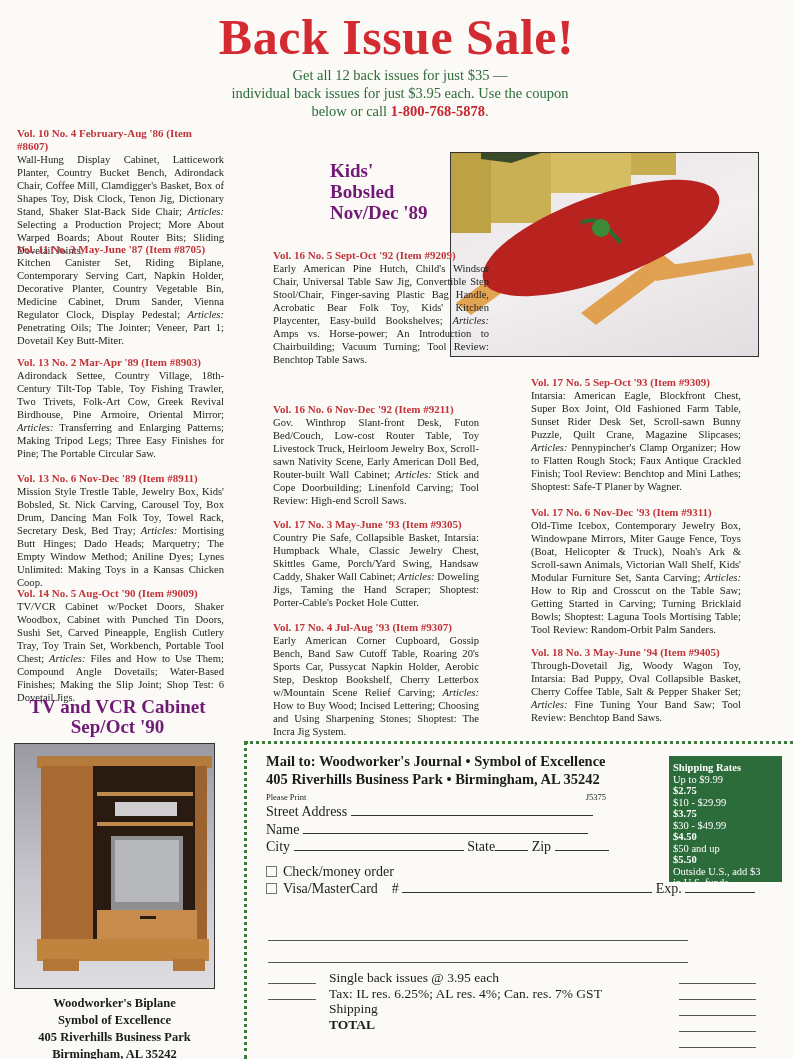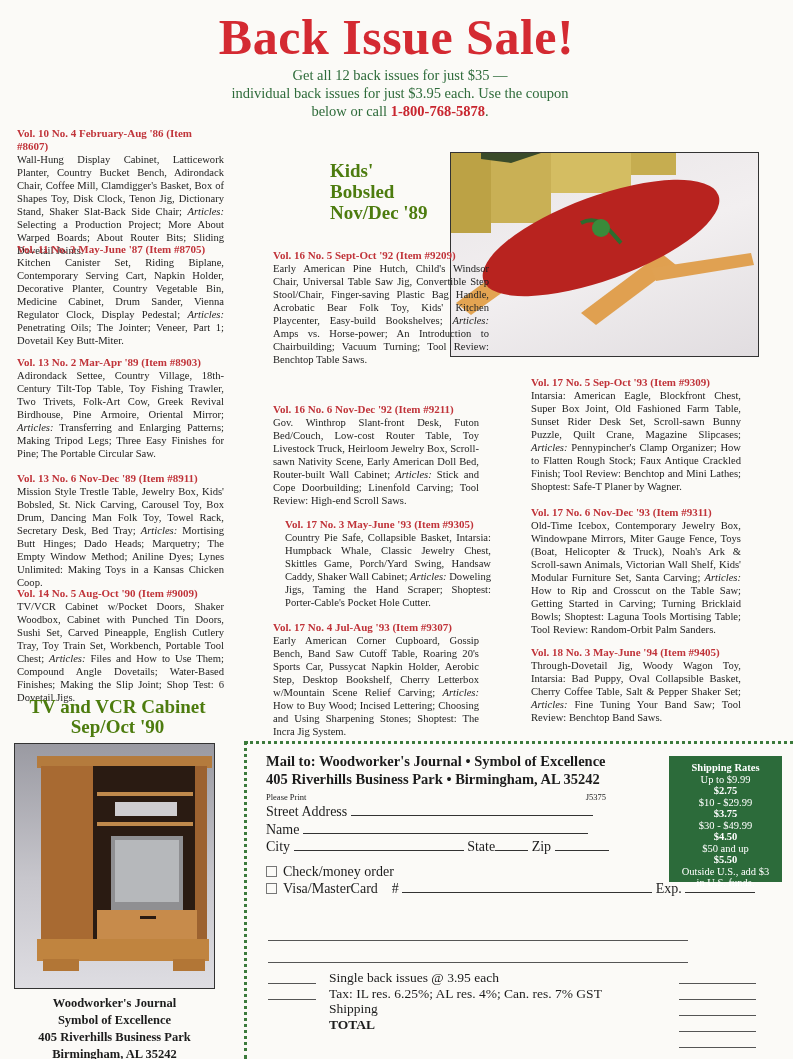--- a/index.html
+++ b/index.html
@@ -18,31 +18,31 @@
   .intro {
     left: 170px; top: 66px; width: 460px; text-align: center;
     font-size: 14.5px; line-height: 18px; color: #2e6b3a;
   }
   .intro .phone { color: #c8262f; font-weight: bold; }
   .issue { position: absolute; font-size: 10.6px; line-height: 13px; text-align: justify; }
   .issue .hd { color: #c0343a; font-weight: bold; font-size: 11px; text-align: left; }
   .issue .body { color: #222; }
   .issue i { font-style: italic; }
   .feature {
-    color: #4d7c0f; font-weight: bold; text-align: center;
+    color: #701a75; font-weight: bold; text-align: center;
   }
   .photo { border: 1px solid #333; overflow: hidden; }
   .dots-h { border-top: 3px dotted #3c7a3c; }
   .dots-v { border-left: 3px dotted #3c7a3c; }
   .coupon { font-size: 14px; line-height: 17px; }
   .coupon .mail { font-weight: bold; font-size: 14.5px; line-height: 18px; }
   .line { display: inline-block; border-bottom: 1px solid #333; height: 12px; vertical-align: baseline; }
   .ship {
-    background: #2c6b3a; color: #fff; text-align: center;
-    font-size: 10.5px; line-height: 11.5px; padding: 6px 10px;
+    background: #2c6b3a; color: #fff; text-align: left;
+    font-size: 10.5px; line-height: 11.5px; padding: 6px 4px;
   }
   .ship b { font-weight: bold; }
   .cb { display: inline-block; width: 11px; height: 11px; border: 1px solid #777; margin-right: 6px; vertical-align: -1px; }
   .addr { text-align: center; font-weight: bold; font-size: 12.5px; line-height: 17px; }
 </style>
 </head>
 <body>
 
 <div class="abs title">Back Issue Sale!</div>
 <div class="abs intro">
@@ -90,21 +90,21 @@
     <rect x="100" y="96" width="64" height="62" fill="#b6b8bb"></rect>
     <rect x="82" y="166" width="100" height="36" fill="#c78b4b"></rect>
     <rect x="125" y="172" width="16" height="3" fill="#2a1b12"></rect>
     <rect x="22" y="195" width="172" height="22" fill="#c0843f"></rect>
     <rect x="28" y="215" width="36" height="12" fill="#b27636"></rect>
     <rect x="158" y="215" width="32" height="12" fill="#b27636"></rect>
   </svg>
 </div>
 
 <div class="abs addr" style="left:14px; top:995px; width:201px;">
-  <div>Woodworker's Journal</div>
+  <div>Woodworker's Biplane</div>
   <div>Symbol of Excellence</div>
   <div>405 Riverhills Business Park</div>
   <div>Birmingham, AL 35242</div>
 </div>
 
 <div class="abs feature" style="left:330px; top:160px; width:110px; text-align:left; font-size:19px; line-height:21px;">
   <div>Kids'</div>
   <div>Bobsled</div>
   <div>Nov/Dec '89</div>
 </div>
@@ -126,21 +126,21 @@
 </div>
 
 <div class="issue" style="left:273px; top:249px; width:216px;">
   <div class="hd">Vol. 16 No. 5 Sept-Oct '92  (Item #9209)</div>
   <div class="body"><span>Early American Pine Hutch, Child's Windsor Chair, Universal Table Saw Jig, Convertible Step Stool/Chair, Finger-saving Plastic Bag Handle, Acrobatic Bear Folk Toy, Kids' Kitchen Playcenter, Easy-build Bookshelves; </span><i>Articles:</i><span> Amps vs. Horse-power; An Introduction to Chairbuilding; Vacuum Turning; Tool Review: Benchtop Table Saws.</span></div>
 </div>
 <div class="issue" style="left:273px; top:403px; width:206px;">
   <div class="hd">Vol. 16 No. 6 Nov-Dec '92  (Item #9211)</div>
   <div class="body"><span>Gov. Winthrop Slant-front Desk, Futon Bed/Couch, Low-cost Router Table, Toy Livestock Truck, Heirloom Jewelry Box, Scroll-sawn Nativity Scene, Early American Doll Bed, Router-built Wall Cabinet; </span><i>Articles:</i><span> Stick and Cope Doorbuilding; Linenfold Carving; Tool Review: High-end Scroll Saws.</span></div>
 </div>
-<div class="issue" style="left:285px; top:518px; width:206px;">
+<div class="issue" style="left:273px; top:518px; width:206px;">
   <div class="hd">Vol. 17 No. 3 May-June '93  (Item #9305)</div>
   <div class="body"><span>Country Pie Safe, Collapsible Basket, Intarsia: Humpback Whale, Classic Jewelry Chest, Skittles Game, Porch/Yard Swing, Handsaw Caddy, Shaker Wall Cabinet; </span><i>Articles:</i><span> Doweling Jigs, Taming the Hand Scraper; Shoptest: Porter-Cable's Pocket Hole Cutter.</span></div>
 </div>
 <div class="issue" style="left:273px; top:621px; width:206px;">
   <div class="hd">Vol. 17 No. 4 Jul-Aug '93  (Item #9307)</div>
   <div class="body"><span>Early American Corner Cupboard, Gossip Bench, Band Saw Cutoff Table, Roaring 20's Sports Car, Pussycat Napkin Holder, Aerobic Step, Desktop Bookshelf, Cherry Letterbox w/Mountain Scene Relief Carving; </span><i>Articles:</i><span> How to Buy Wood; Incised Lettering; Choosing and Using Sharpening Stones; Shoptest: The Incra Jig System.</span></div>
 </div>
 
 <div class="issue" style="left:531px; top:376px; width:210px;">
   <div class="hd">Vol. 17 No. 5 Sep-Oct '93  (Item #9309)</div>

